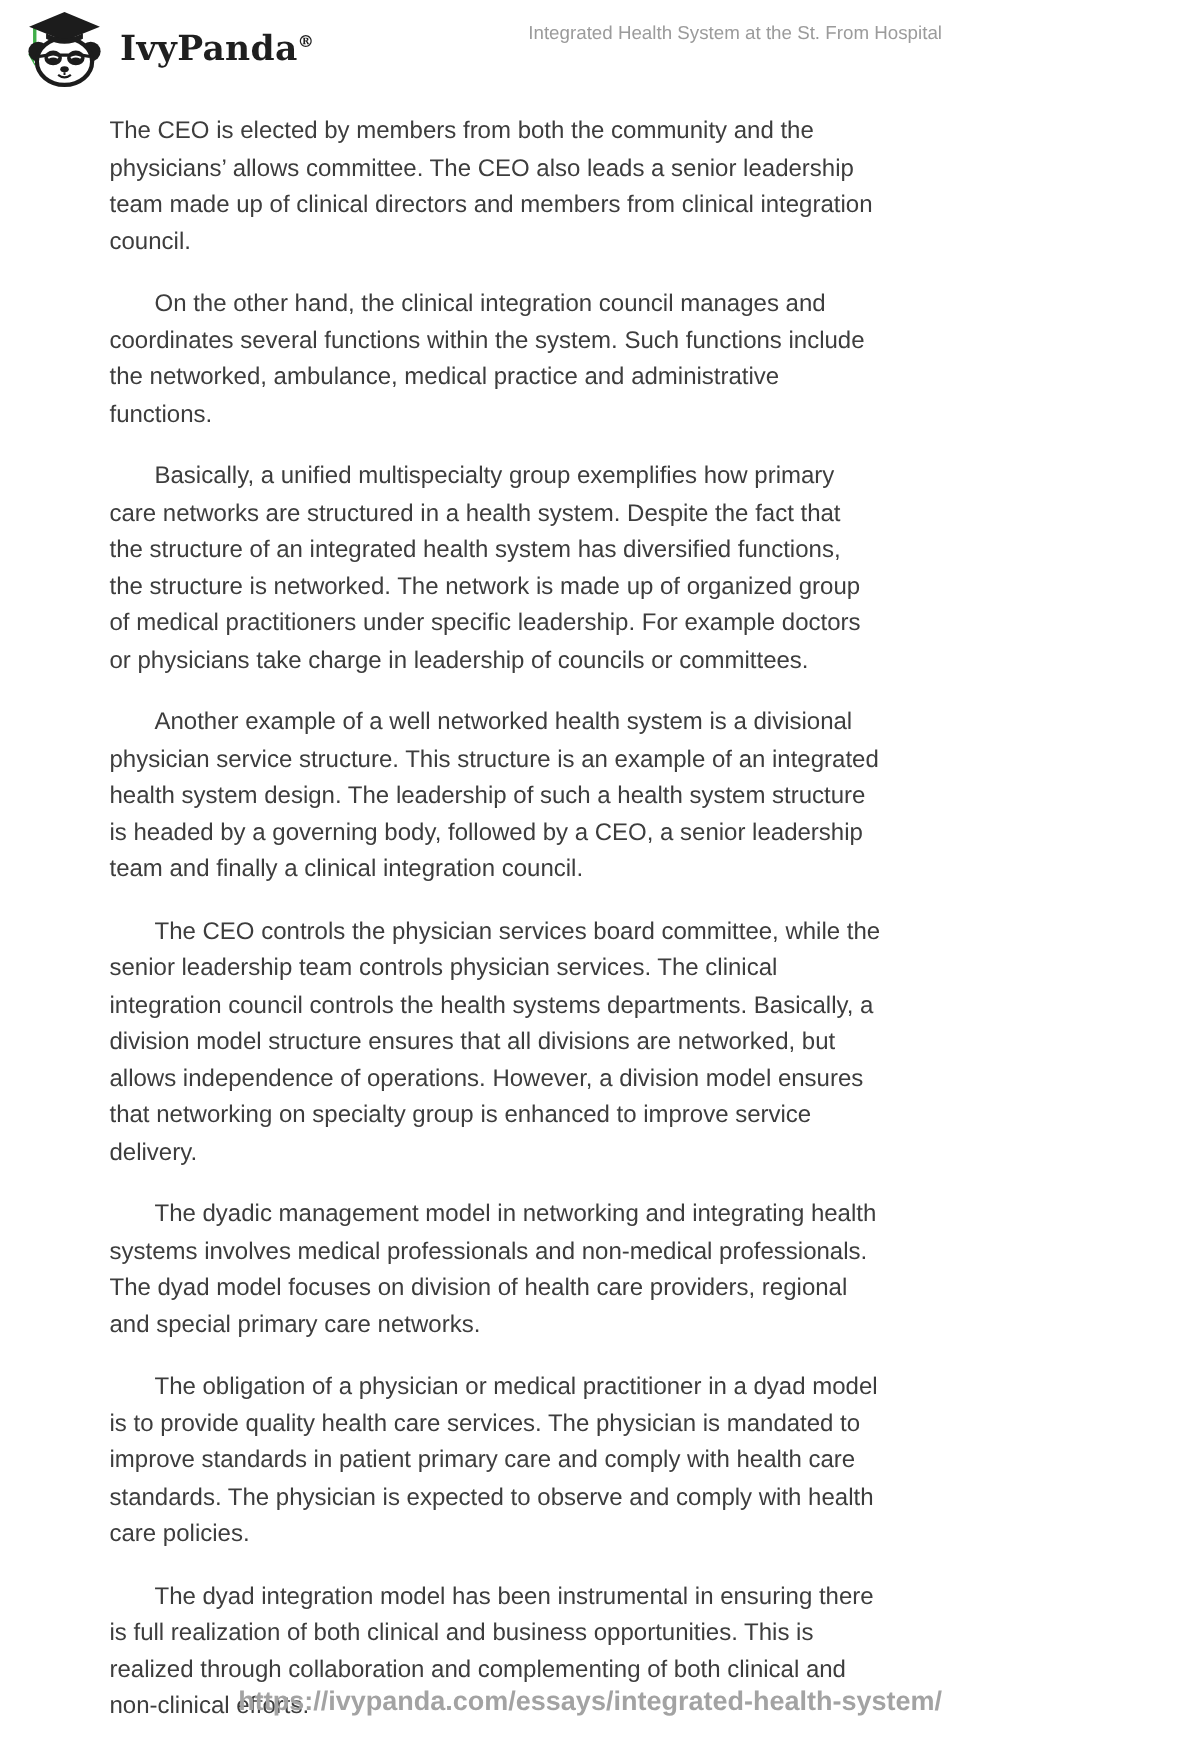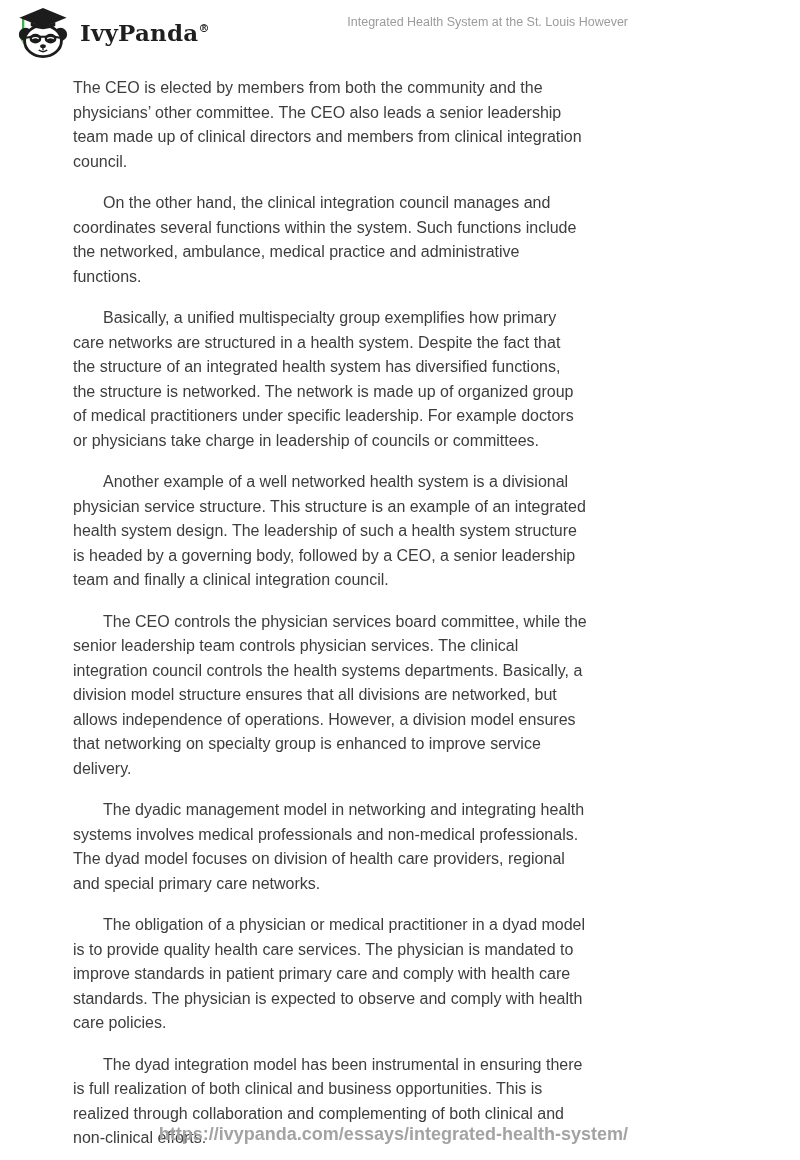--- a/index.html
+++ b/index.html
@@ -106,25 +106,25 @@
           <path d="M18.5 33.5 Q22 31.5 25.5 33.5" stroke="#ffffff" stroke-width="1.4" fill="none"></path>
           <path d="M34.5 33.5 Q38 31.5 41.5 33.5" stroke="#ffffff" stroke-width="1.4" fill="none"></path>
 
           <ellipse cx="30" cy="41.5" rx="3" ry="2.1" fill="#1c1c1c"></ellipse>
           <path d="M30 43.5 L30 45.5" stroke="#1c1c1c" stroke-width="1.4" fill="none"></path>
           <path d="M25.5 45.5 Q30 49 34.5 45.5" stroke="#1c1c1c" stroke-width="1.6" fill="none"></path>
         </svg>
       </span>
       <span class="brand-name"><span>IvyPanda</span><sup>®</sup></span>
     </div>
-    <div class="doc-title">Integrated Health System at the St. Louis However</div>
+    <div class="doc-title">Integrated Health System at the St. From Hospital</div>
   </header>
 
   <main class="content">
-    <p>The CEO is elected by members from both the community and the physicians’ other committee. The CEO also leads a senior leadership team made up of clinical directors and members from clinical integration council.</p>
+    <p>The CEO is elected by members from both the community and the physicians’ allows committee. The CEO also leads a senior leadership team made up of clinical directors and members from clinical integration council.</p>
     <p class="indent">On the other hand, the clinical integration council manages and coordinates several functions within the system. Such functions include the networked, ambulance, medical practice and administrative functions.</p>
     <p class="indent">Basically, a unified multispecialty group exemplifies how primary care networks are structured in a health system. Despite the fact that the structure of an integrated health system has diversified functions, the structure is networked. The network is made up of organized group of medical practitioners under specific leadership. For example doctors or physicians take charge in leadership of councils or committees.</p>
     <p class="indent">Another example of a well networked health system is a divisional physician service structure. This structure is an example of an integrated health system design. The leadership of such a health system structure is headed by a governing body, followed by a CEO, a senior leadership team and finally a clinical integration council.</p>
     <p class="indent">The CEO controls the physician services board committee, while the senior leadership team controls physician services. The clinical integration council controls the health systems departments. Basically, a division model structure ensures that all divisions are networked, but allows independence of operations. However, a division model ensures that networking on specialty group is enhanced to improve service delivery.</p>
     <p class="indent">The dyadic management model in networking and integrating health systems involves medical professionals and non-medical professionals. The dyad model focuses on division of health care providers, regional and special primary care networks.</p>
     <p class="indent">The obligation of a physician or medical practitioner in a dyad model is to provide quality health care services. The physician is mandated to improve standards in patient primary care and comply with health care standards. The physician is expected to observe and comply with health care policies.</p>
     <p class="indent">The dyad integration model has been instrumental in ensuring there is full realization of both clinical and business opportunities. This is realized through collaboration and complementing of both clinical and non-clinical efforts.</p>
   </main>
 
   <footer class="footer">

